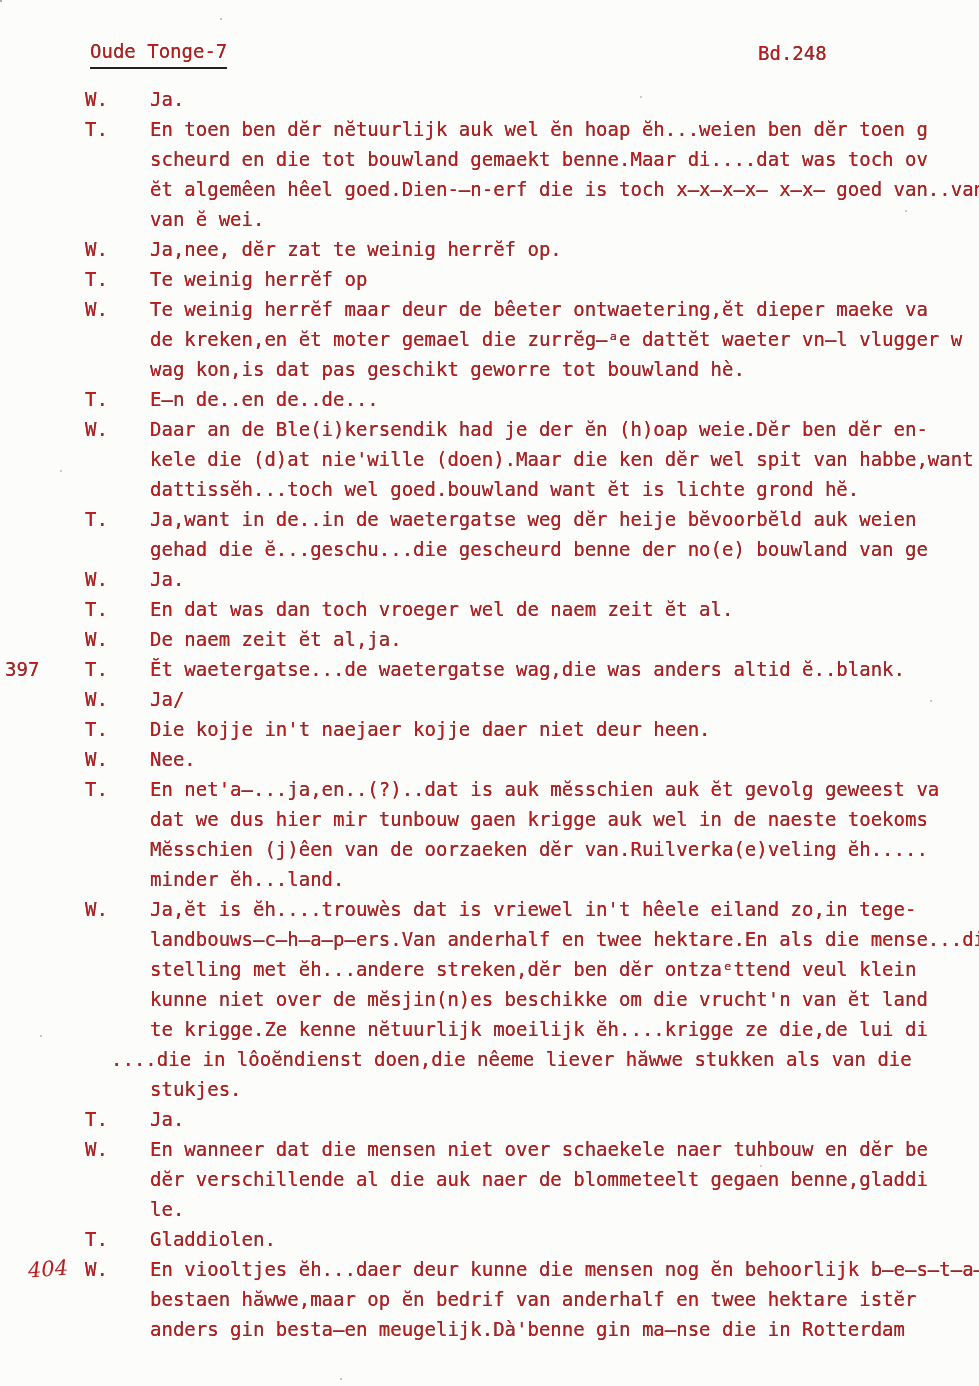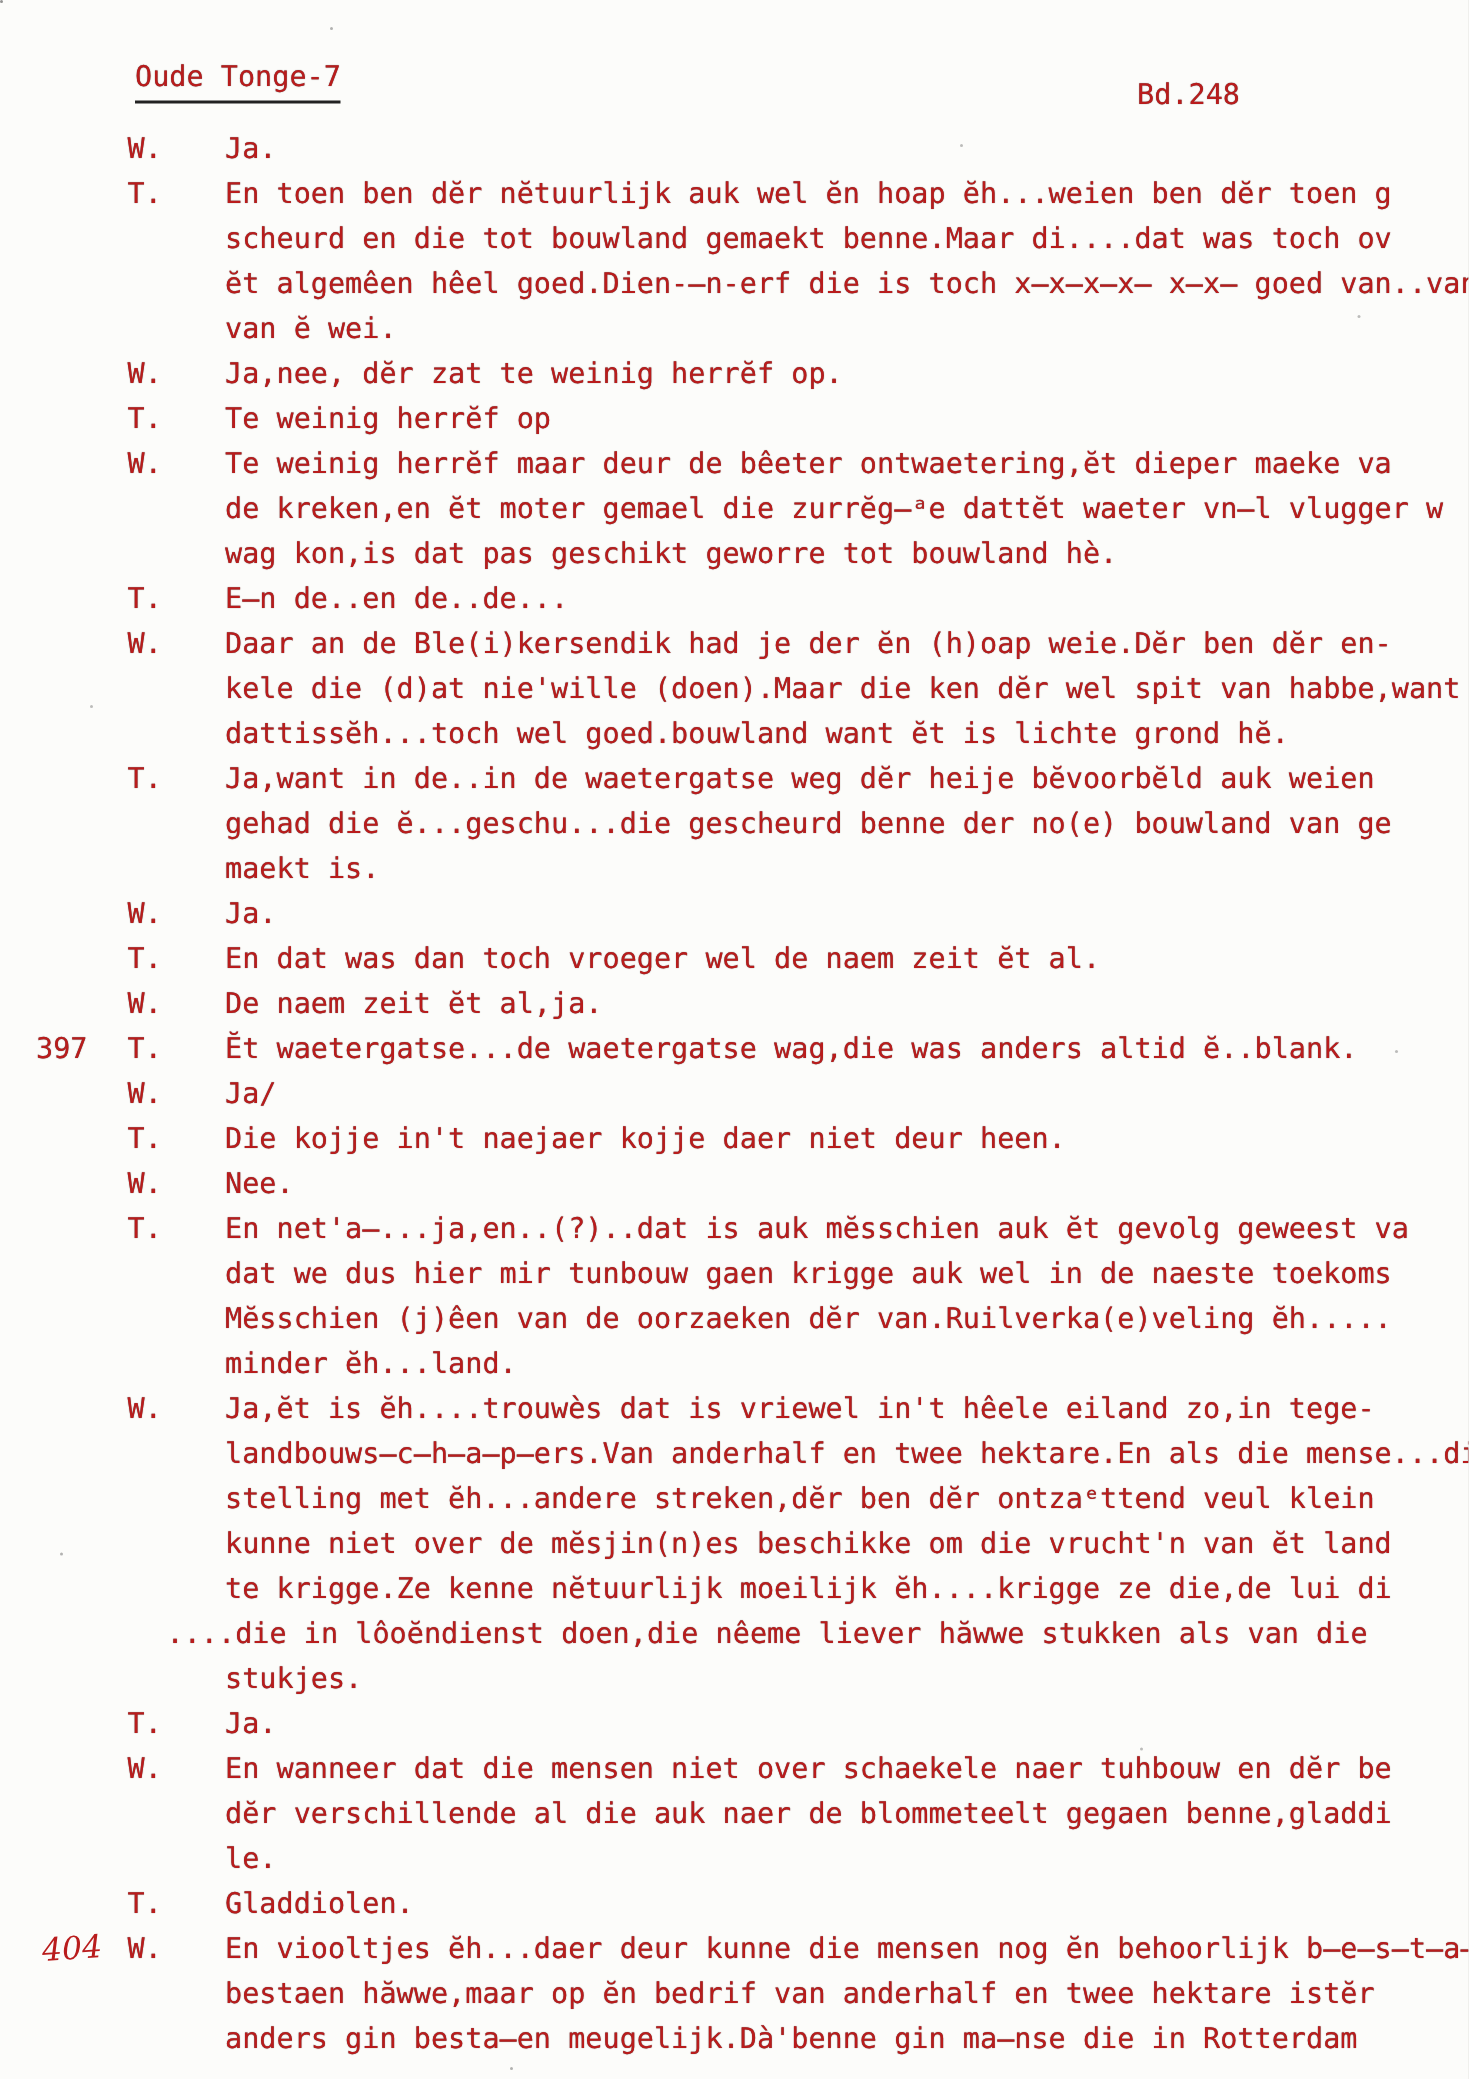--- a/index.html
+++ b/index.html
@@ -14,28 +14,28 @@
     line-height:30px;
     overflow:hidden;
     text-shadow:0 0 0.6px rgba(25,25,25,0.75);
   }
   .doc-title{
     position:absolute;left:90px;top:36px;
     border-bottom:2px solid #222;
     padding-bottom:1px;
     white-space:pre;
   }
-  .doc-ref{position:absolute;left:758px;top:38px;white-space:pre;margin-top:10px;}
+  .doc-ref{position:absolute;left:758px;top:38px;white-space:pre;}
   .dialogue{position:absolute;left:0;top:84px;width:979px;}
   .entry{display:flex;align-items:flex-start;padding-left:85px;position:relative;}
   .speaker{flex:0 0 50px;width:50px;white-space:pre;}
   .lines{flex:1;min-width:0;}
   .line{white-space:pre;margin-left:15px;}
   .line.outdent{margin-left:-24px;}
-  .margin-num{position:absolute;left:24px;top:0;white-space:pre;}
+  .margin-num{position:absolute;left:5px;top:0;white-space:pre;}
   .margin-num.hand{
     font-family:"DejaVu Serif","Liberation Serif",serif;
     font-style:italic;
     font-size:21px;
     left:28px;
     transform:rotate(-4deg);
     text-shadow:none;
   }
   
   .specks{position:absolute;left:0;top:0;width:2px;height:2px;background:rgba(40,40,40,.5);border-radius:50%;
@@ -114,21 +114,20 @@
           <div class="line">dattissĕh...toch wel goed.bouwland want ĕt is lichte grond hĕ.</div>
         </div>
   </div>
 
   <div class="entry">
 
     <span class="speaker">T.</span>
     <div class="lines">
           <div class="line">Ja,want in de..in de waetergatse weg dĕr heije bĕvoorbĕld auk weien</div>
           <div class="line">gehad die ĕ...geschu...die gescheurd benne der no(e) bouwland van ge</div>
-          <div class="line">maekt is.</div>
         </div>
   </div>
 
   <div class="entry">
 
     <span class="speaker">W.</span>
     <div class="lines">
           <div class="line">Ja.</div>
         </div>
   </div>

